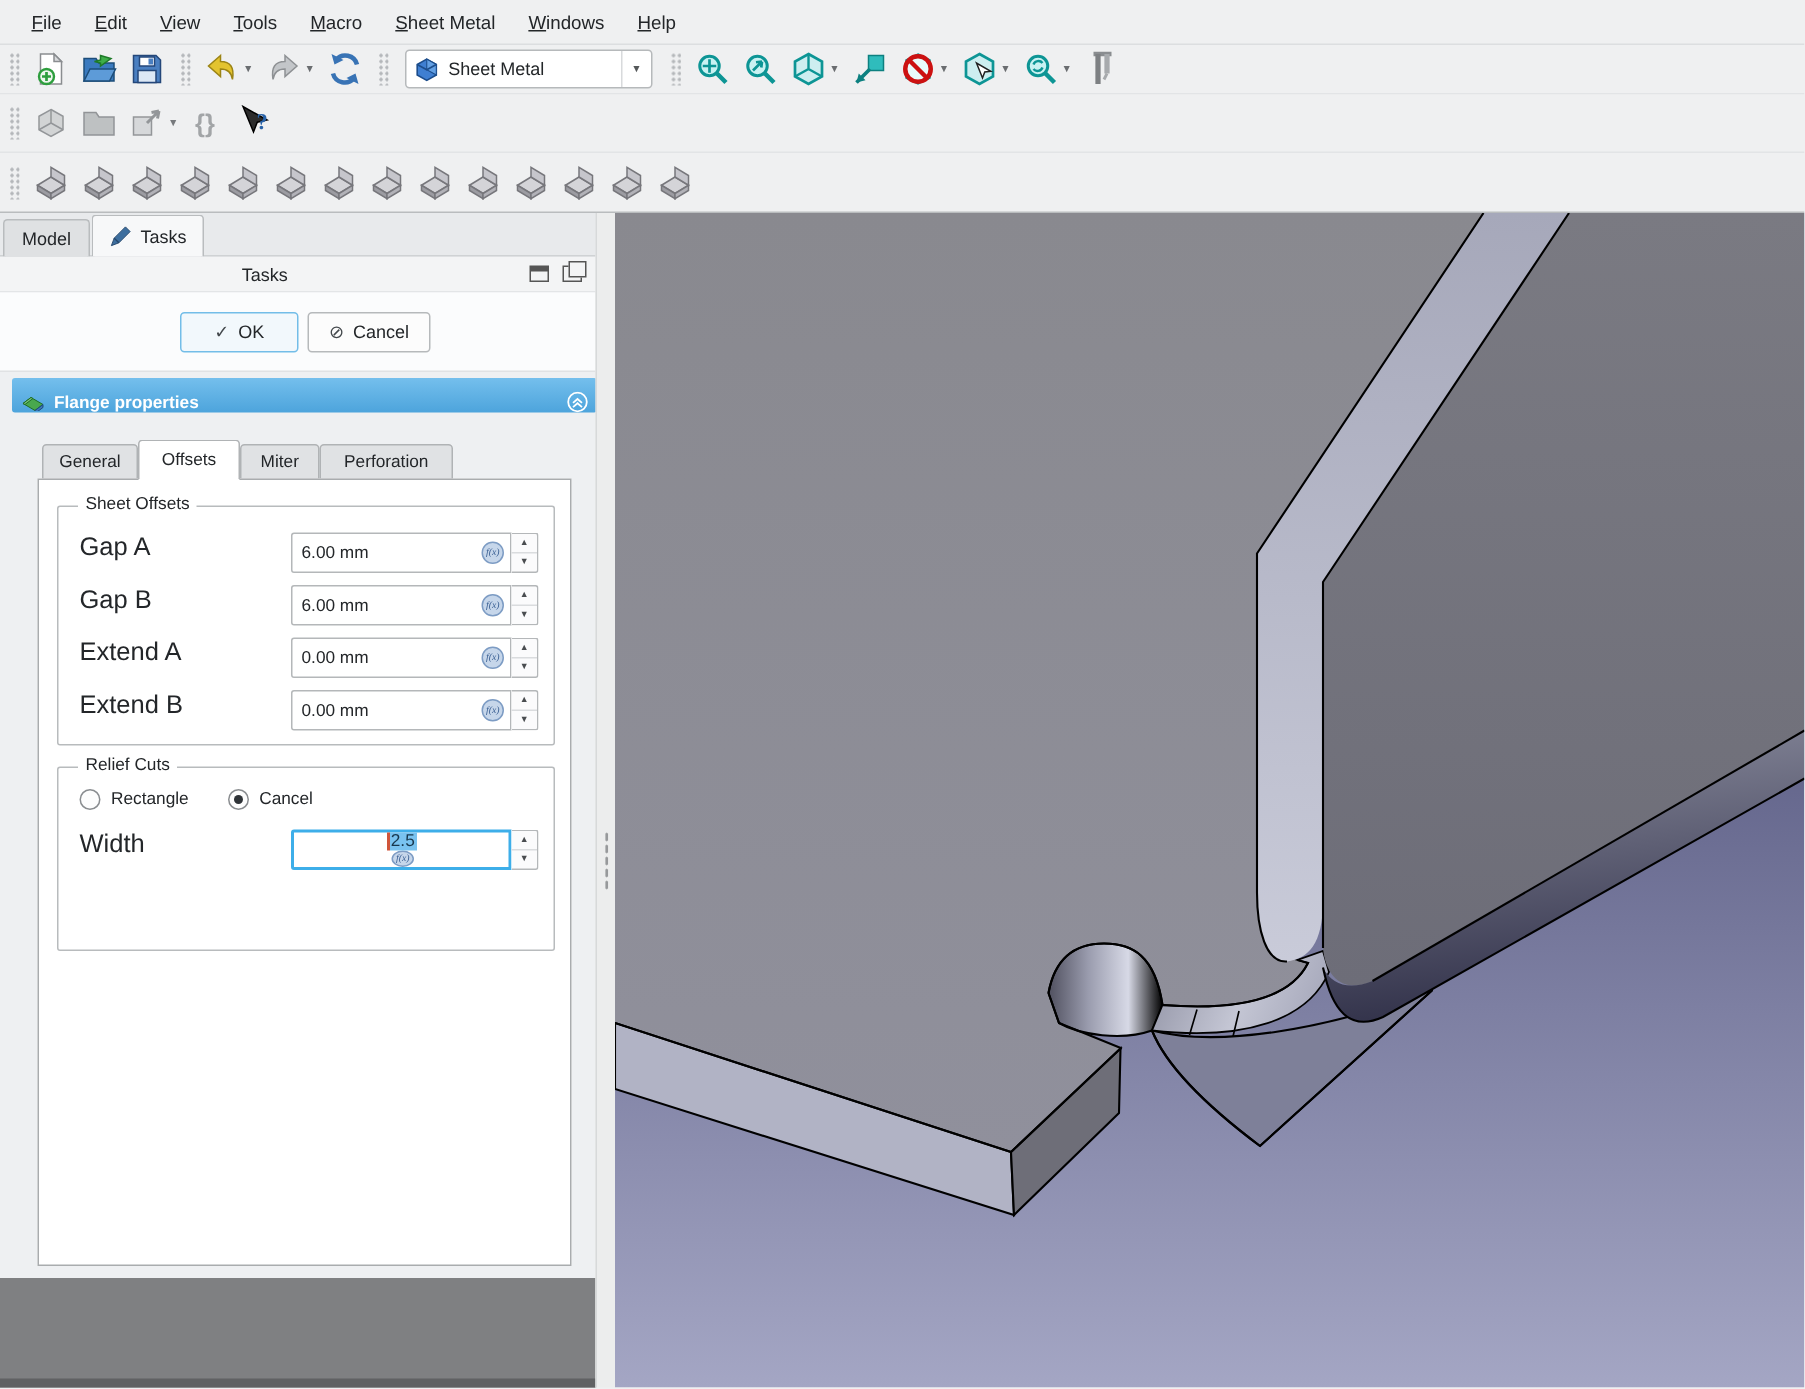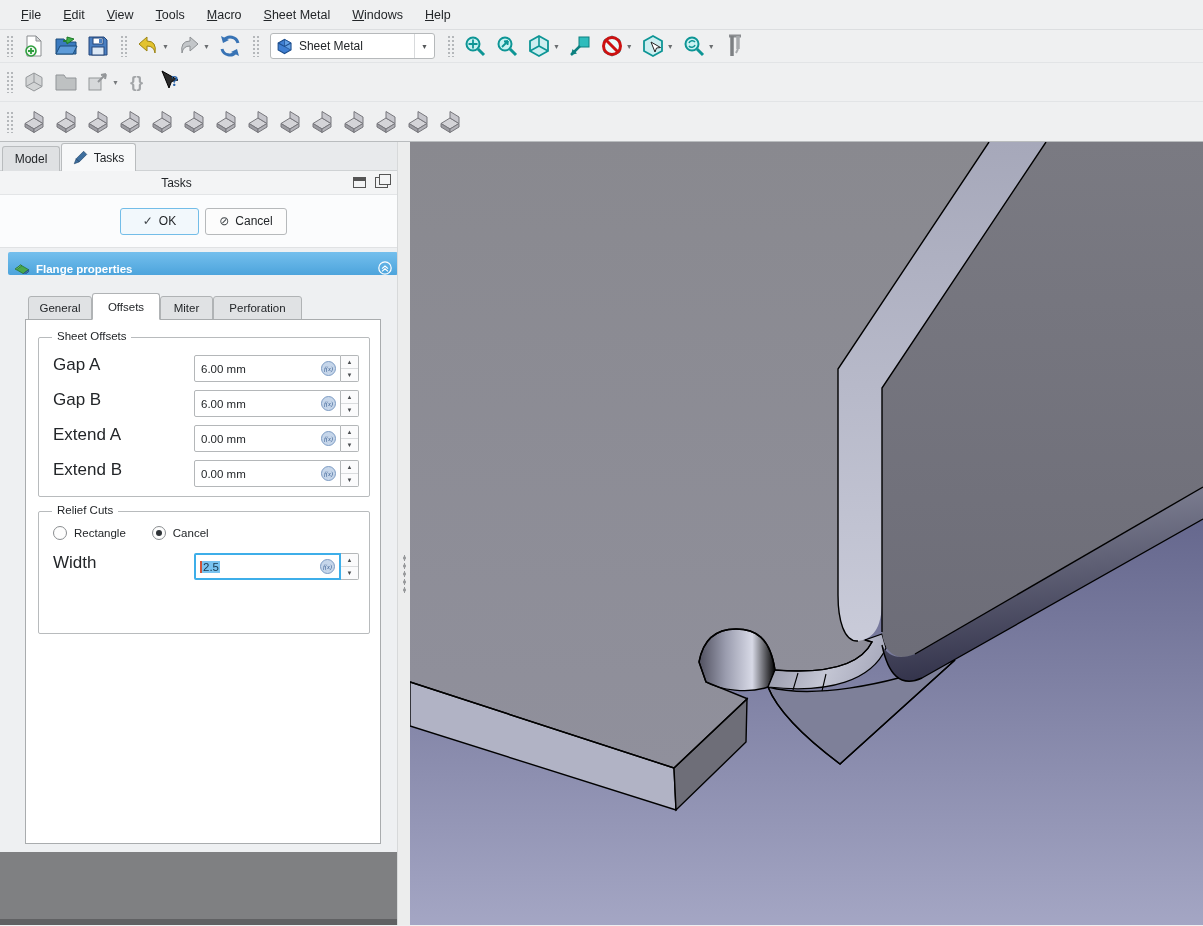--- a/index.html
+++ b/index.html
@@ -87,21 +87,21 @@
   .gb1 { top:17px; height:160px; }
   .gb2 { top:191px; height:123px; }
   .gb-legend { position:absolute; top:-8px; left:13px; background:#fff; padding:0 5px;
     font-size:11.5px; color:#232629; }
 
   .frow { position:absolute; left:0; width:100%; height:27px; }
   .flabel { position:absolute; left:14px; top:0; font-size:17px; color:#232629; }
   .qsb { position:absolute; left:155px; top:0; width:202px; height:27px; display:flex; }
   .qsb-input { width:147px; height:27px; border:1px solid #b4b7b9; border-radius:2px 0 0 2px;
     background:#fff; display:flex; align-items:center; padding:0 4px 0 6px; font-size:11.5px; color:#232629;}
-  .qsb-input.focused { border:2px solid #3daee9; }
+  .qsb-input.focused { border:2px solid #3daee9;flex-direction:column; }
   .qsb-val { flex:1; }
   .sel-val { background:#79c3f0; color:#17374d; padding:0 1px; position:relative; }
   .sel-val::before { content:""; position:absolute; left:-2px; top:0; bottom:0; width:2px; background:#d0553a; }
   .fx-badge { width:15px; height:15px; border-radius:50%; background:#c6d6ea;
     border:1px solid #7d9cc4; color:#3a5f93; font-size:6.5px; font-style:italic;
     font-family:"Liberation Serif", serif; display:flex; align-items:center; justify-content:center; }
   .qsb-spin { width:18px; height:27px; border:1px solid #b4b7b9; border-left:none;
     border-radius:0 2px 2px 0; background:#fbfbfc; display:flex; flex-direction:column; }
   .qsb-spin span { flex:1; display:flex; align-items:center; justify-content:center;
     font-size:6px; color:#4a4d50; }

